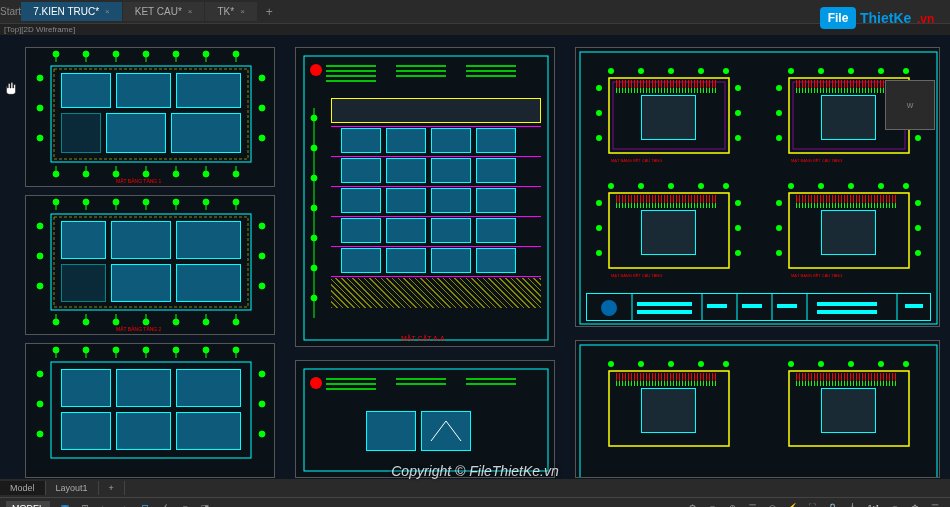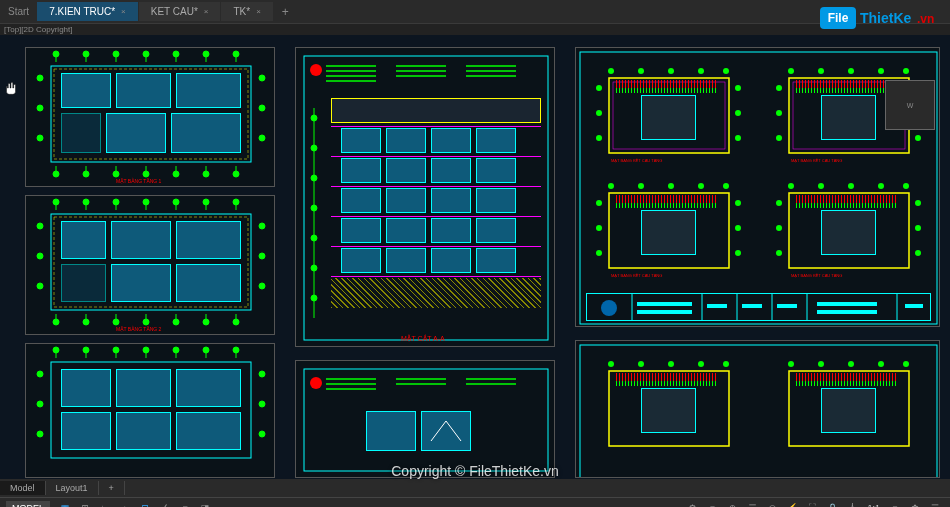--- a/index.html
+++ b/index.html
@@ -3,21 +3,21 @@
   <meta charset="utf-8">
   <style>
     * { margin: 0; padding: 0; box-sizing: border-box; }
     body { width: 950px; height: 507px; background: #1a1a1a; font-family: Arial, sans-serif; overflow: hidden; position: relative; }
     
     
     .tab-bar { height: 24px; background: #2a2a2a; display: flex; align-items: center; border-bottom: 1px solid #3a3a3a; }
     .tab { padding: 4px 12px; font-size: 10px; color: #aaa; background: #333; margin-right: 1px; display: flex; align-items: center; gap: 6px; cursor: pointer; }
     .tab.active { background: #1a4d6e; color: #fff; }
     .tab-close { font-size: 8px; color: #888; }
-    .tab-start { padding: 4px 8px; font-size: 10px; color: #888; }
+    .tab-start { padding: 4px 0; font-size: 10px; color: #888; }
     .tab-add { padding: 4px 8px; color: #888; font-size: 12px; }
     
     
     .top-label { font-size: 8px; color: #888; padding: 1px 4px; background: #222; }
     
     
     .canvas-area { width: 100%; height: 444px; background: #0c1520; position: relative; overflow: hidden; }
     
     
     .panel { position: absolute; border: 1px solid #555; background: #0a1218; }
@@ -29,21 +29,21 @@
     
     .struct-plan { position: absolute; }
     .hatch-red { position: absolute; background: repeating-linear-gradient(90deg, #f00 0 1px, transparent 1px 3px); }
     .hatch-green { position: absolute; background: repeating-linear-gradient(90deg, #0f0 0 1px, transparent 1px 3px); }
     
     
     .title-block { position: absolute; border: 1px solid #0ff; }
     
     
     .watermark-logo { position: absolute; top: 5px; right: 10px; z-index: 100; }
-    .watermark-text { position: absolute; bottom: 28px; left: 50%; transform: translateX(-50%); color: #fff; font-size: 14px; opacity: 0.8; text-shadow: 0 0 4px #000; z-index: 100; }
+    .watermark-text { position: absolute; bottom: 28px; left: 50%; transform: translateX(-50%); color: #fff; font-size: 14px; opacity: 0.8; text-shadow: 0 0 4px #000; z-index: 100; font-style: italic; }
     
     
     .view-cube { position: absolute; top: 45px; right: 15px; width: 50px; height: 50px; border: 1px solid #666; display: flex; align-items: center; justify-content: center; font-size: 7px; color: #888; background: #2a2a2a; z-index: 50; }
     
     
     .bottom-tabs { height: 18px; background: #2a2a2a; display: flex; align-items: center; }
     .btab { padding: 2px 10px; font-size: 9px; color: #aaa; cursor: pointer; border-right: 1px solid #444; }
     .btab.active { background: #1a1a1a; }
     
     
@@ -80,21 +80,21 @@
     <span>KET CAU*</span>
     <span class="tab-close">×</span>
   </div>
   <div class="tab">
     <span>TK*</span>
     <span class="tab-close">×</span>
   </div>
   <div class="tab-add">+</div>
 </div>
 
-<div class="top-label">[Top][2D Copyright]</div>
+<div class="top-label">[Top][2D Wireframe]</div>
 
 <div class="canvas-area">
 
   <div class="hand-cursor">
     <svg viewBox="0 0 20 20">
         <path d="M5 8 L5 14 Q5 17 8 17 L12 17 Q15 17 15 14 L15 6 L13 6 L13 10 L12 10 L12 4 L10 4 L10 10 L9 10 L9 5 L7 5 L7 10 L6 10 L6 8 Z" fill="#fff" stroke="#000" stroke-width="0.5"></path>
       </svg>
   </div>
 
   <div class="view-cube">

